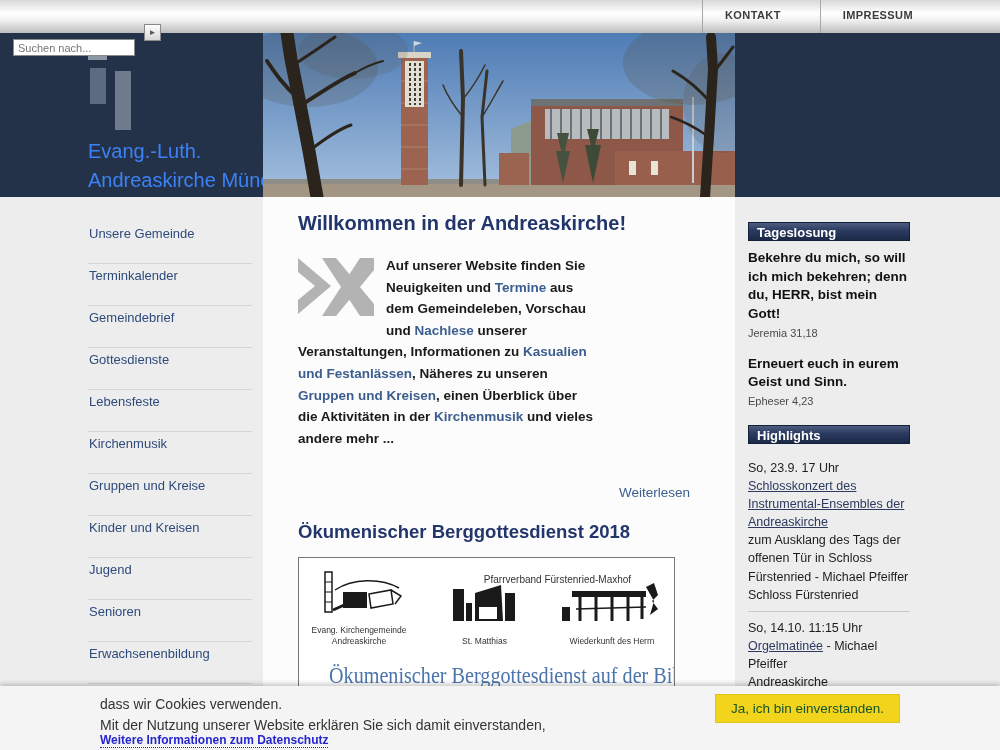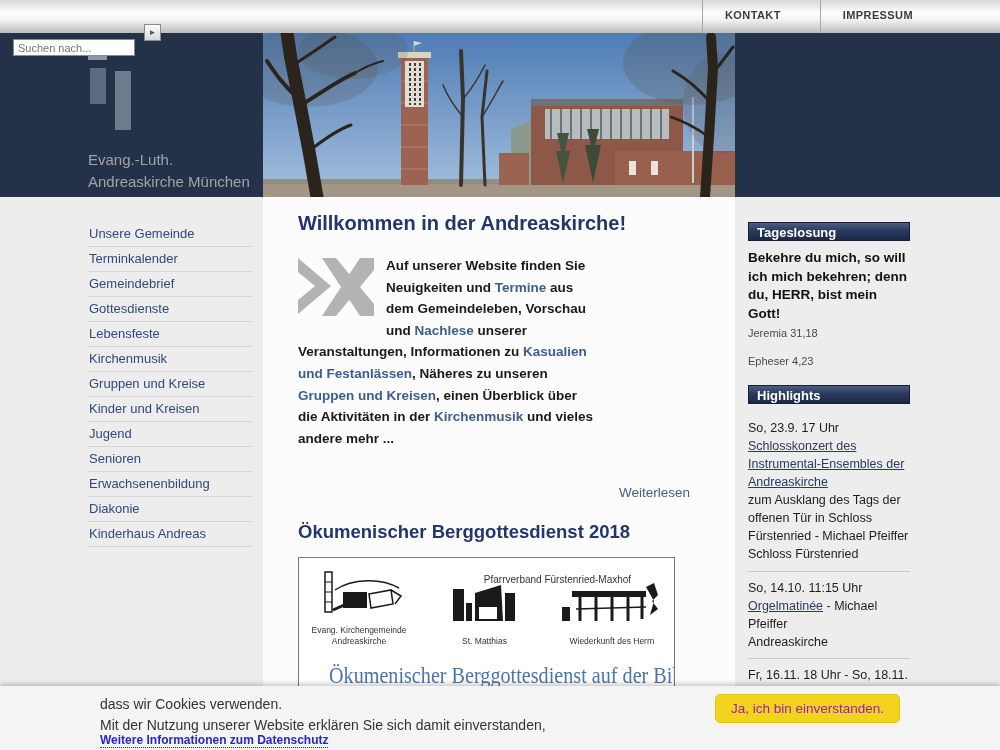--- a/index.html
+++ b/index.html
@@ -34,31 +34,31 @@
     text-decoration:none; cursor:pointer;
   }
 
   
   .header { position:absolute; top:33px; left:0; width:1000px; height:164px; background:#243249; }
   .logo-mark { position:absolute; left:88px; top:8px; width:60px; height:100px; }
   .logo-sq  { position:absolute; left:0;  top:2px;  width:19px; height:17px; background:#8d97a6; }
   .logo-r1  { position:absolute; left:2px; top:27px; width:16px; height:36px; background:#5d6a7f; }
   .logo-r2  { position:absolute; left:27px; top:30px; width:16px; height:59px; background:#6f7b8d; }
   .site-name {
-    position:absolute; left:88px; top:104px; color:#a3a3a3; font-size:15px; line-height:1.45;margin-top:12px;
+    position:absolute; left:88px; top:104px; color:#3b82f6; font-size:20px; line-height:1.45;
   }
   .header-photo { position:absolute; left:263px; top:0; width:472px; height:164px; overflow:hidden; }
 
   
   .white-col { position:absolute; left:263px; top:197px; width:472px; height:553px; background:#fcfcfc; }
 
   
   .sidebar { position:absolute; left:88px; top:222px; width:164px; }
   .nav-item {
-    display:block; padding:4px 0 5px 1px; border-bottom:1px solid #d6d6d6;
+    display:block; padding:4px 0 22px 1px; border-bottom:1px solid #d6d6d6;
     color:#2e4a7a; font-size:13px; text-decoration:none; cursor:pointer;
   }
 
   
   .main { position:absolute; left:298px; top:212px; width:392px; }
   h1.page-title { color:#23366b; font-size:20px; font-weight:bold; margin-bottom:20px; }
   .intro-wrap { position:relative; min-height:150px; }
   .intro-icon { float:left; width:76px; height:58px; margin:3px 12px 4px 0; }
   .intro-text { width:300px; font-size:13.5px; font-weight:bold; line-height:1.6; color:#1a1a1a; }
   .ilink { color:#3b5e8e; text-decoration:none; cursor:pointer; }
@@ -111,22 +111,22 @@
     position:absolute; left:0; bottom:0; width:1000px; height:64px; z-index:20;
     background:#f4f4f4; box-shadow:0 -2px 5px rgba(0,0,0,.22);
   }
   .cookie-text { position:absolute; left:100px; top:8px; font-size:14px; color:#333; line-height:1.5; }
   .cookie-link {
     position:absolute; left:100px; top:47px; font-size:12px; font-weight:bold;
     color:#2525cf; text-decoration:none; border-bottom:1px dotted #2525cf; cursor:pointer;
   }
   .cookie-btn {
     position:absolute; right:100px; top:8px; height:29px; padding:0 15px;
-    background:#f2d41c; border:1px solid #e3c414; border-radius:5px;
-    font-family:"Liberation Sans",sans-serif; font-size:13.5px; color:#a21caf; cursor:pointer;margin-left:48px;
+    background:#f2d41c; border:1px solid #e3c414; border-radius:0;
+    font-family:"Liberation Sans",sans-serif; font-size:13.5px; color:#14532d; cursor:pointer;margin-left:48px;
   }
 </style>
 </head>
 <body>
 
 <div class="topbar">
   <div class="search-wrap">
     <input class="search-input" type="text" placeholder="Suchen nach..." style="">
     <button class="search-btn">
       <span>►</span>
@@ -345,20 +345,21 @@
       <div>15. September</div>
     </div>
   </div>
 </div>
 
 <div class="rightcol">
   <div class="tageslosung">
     <div class="box-header">Tageslosung</div>
     <div class="verse">Bekehre du mich, so will ich mich bekehren; denn du, HERR, bist mein Gott!</div>
     <div class="verse-ref">Jeremia 31,18</div>
+    <div class="verse">Erneuert euch in eurem Geist und Sinn.</div>
     <div class="verse-ref">Epheser 4,23</div>
   </div>
 
   <div class="highlights-box">
     <div class="box-header">Highlights</div>
 
       <div class="hl-item">
         <div>So, 23.9. 17 Uhr</div>
         <div><a class="hl-link">Schlosskonzert des Instrumental-Ensembles der Andreaskirche</a></div>
         <div>zum Ausklang des Tags der offenen Tür in Schloss Fürstenried - Michael Pfeiffer</div>

